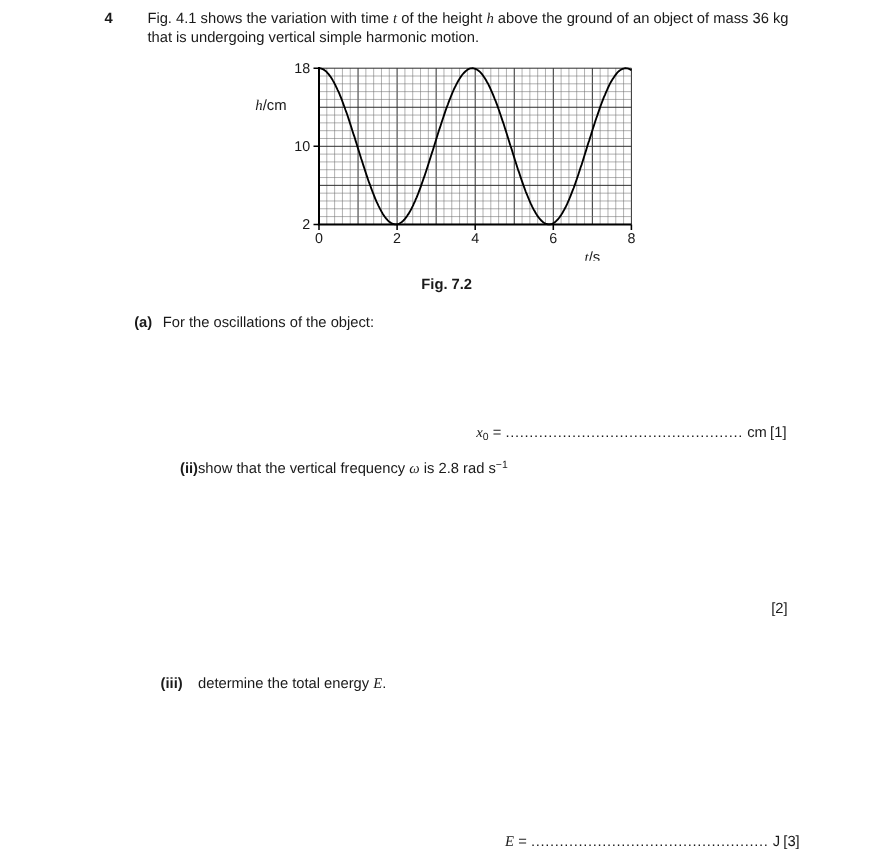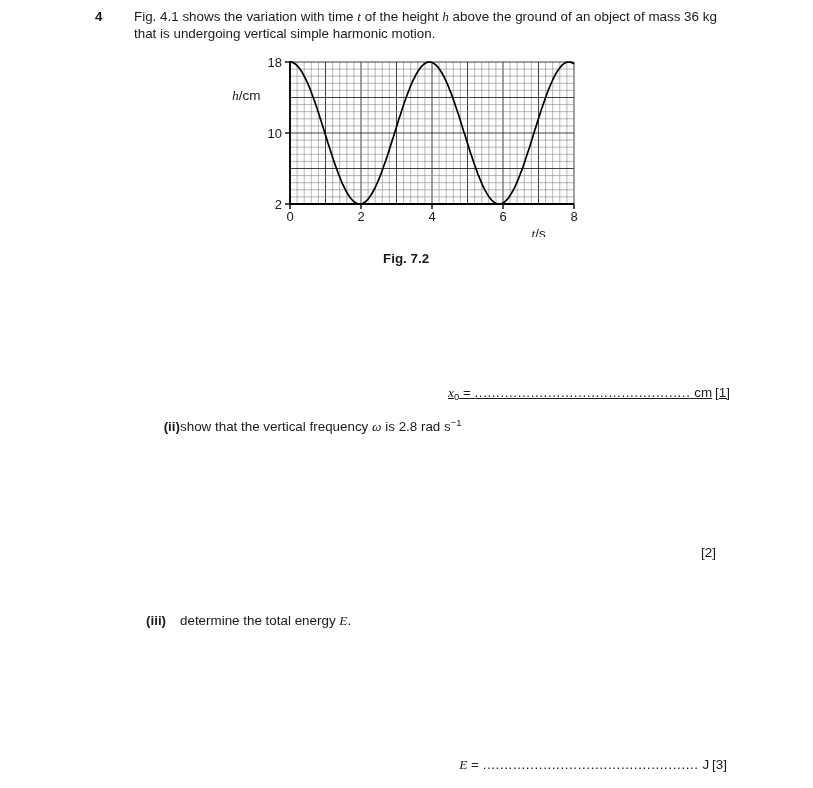--- a/index.html
+++ b/index.html
@@ -23,21 +23,21 @@
   .part-label{font-weight:bold;display:inline-block;}
   .part-a{left:122px;top:285px;}
   .part-a .part-label{width:26px;}
   .item-i{left:152px;top:316px;}
   .item-i .part-label{width:28px;}
   .item-ii{left:149px;top:417px;}
   .item-ii .part-label{width:31px;text-align:right;}
   .item-iii{left:146px;top:613px;}
   .item-iii .part-label{width:34px;}
   .answer{white-space:nowrap;}
-  .answer-i{top:385px;right:83px;text-decoration:underline;}
+  .answer-i{top:385px;right:98px;}
   .answer-e{top:757px;right:86px;}
   .dots{letter-spacing:0.6px;}
   .marks{margin-left:3px;}
   .marks-only{top:545px;right:97px;}
   svg text{font-family:"Liberation Sans", sans-serif;fill:#1a1a1a;}
 </style>
 </head>
 <body>
 
 <div class="page">
@@ -132,20 +132,23 @@
         <line x1="90" y1="9" x2="90" y2="152" stroke="#000000" stroke-width="1.8"></line>
         <line x1="89" y1="152" x2="374" y2="152" stroke="#000000" stroke-width="1.8"></line>
         <path d="M90.0 10.0 L90.7 10.0 L91.4 10.1 L92.1 10.3 L92.8 10.6 L93.5 10.9 L94.3 11.3 L95.0 11.8 L95.7 12.3 L96.4 12.9 L97.1 13.6 L97.8 14.4 L98.5 15.2 L99.2 16.1 L99.9 17.0 L100.7 18.0 L101.4 19.1 L102.1 20.2 L102.8 21.5 L103.5 22.7 L104.2 24.1 L104.9 25.4 L105.6 26.9 L106.3 28.4 L107.0 29.9 L107.8 31.5 L108.5 33.2 L109.2 34.9 L109.9 36.6 L110.6 38.4 L111.3 40.3 L112.0 42.2 L112.7 44.1 L113.4 46.0 L114.1 48.0 L114.9 50.1 L115.6 52.1 L116.3 54.2 L117.0 56.3 L117.7 58.5 L118.4 60.6 L119.1 62.8 L119.8 65.0 L120.5 67.3 L121.2 69.5 L122.0 71.7 L122.7 74.0 L123.4 76.3 L124.1 78.5 L124.8 80.8 L125.5 83.1 L126.2 85.3 L126.9 87.6 L127.6 89.9 L128.3 92.1 L129.1 94.4 L129.8 96.6 L130.5 98.8 L131.2 101.0 L131.9 103.1 L132.6 105.3 L133.3 107.4 L134.0 109.5 L134.7 111.6 L135.4 113.6 L136.2 115.6 L136.9 117.6 L137.6 119.5 L138.3 121.4 L139.0 123.2 L139.7 125.0 L140.4 126.8 L141.1 128.5 L141.8 130.2 L142.5 131.8 L143.3 133.4 L144.0 134.9 L144.7 136.3 L145.4 137.7 L146.1 139.0 L146.8 140.3 L147.5 141.5 L148.2 142.7 L148.9 143.8 L149.6 144.8 L150.4 145.8 L151.1 146.7 L151.8 147.5 L152.5 148.3 L153.2 149.0 L153.9 149.6 L154.6 150.1 L155.3 150.6 L156.0 151.0 L156.7 151.4 L157.5 151.6 L158.2 151.8 L158.9 151.9 L159.6 152.0 L160.3 152.0 L161.0 151.9 L161.7 151.7 L162.4 151.5 L163.1 151.2 L163.8 150.8 L164.6 150.3 L165.3 149.8 L166.0 149.2 L166.7 148.5 L167.4 147.8 L168.1 147.0 L168.8 146.1 L169.5 145.2 L170.2 144.2 L170.9 143.1 L171.7 142.0 L172.4 140.8 L173.1 139.5 L173.8 138.2 L174.5 136.8 L175.2 135.4 L175.9 133.9 L176.6 132.3 L177.3 130.8 L178.0 129.1 L178.8 127.4 L179.5 125.7 L180.2 123.9 L180.9 122.0 L181.6 120.2 L182.3 118.3 L183.0 116.3 L183.7 114.3 L184.4 112.3 L185.1 110.2 L185.9 108.2 L186.6 106.0 L187.3 103.9 L188.0 101.7 L188.7 99.6 L189.4 97.4 L190.1 95.1 L190.8 92.9 L191.5 90.7 L192.2 88.4 L193.0 86.1 L193.7 83.9 L194.4 81.6 L195.1 79.3 L195.8 77.1 L196.5 74.8 L197.2 72.5 L197.9 70.3 L198.6 68.0 L199.3 65.8 L200.1 63.6 L200.8 61.4 L201.5 59.2 L202.2 57.1 L202.9 55.0 L203.6 52.9 L204.3 50.8 L205.0 48.7 L205.7 46.7 L206.4 44.8 L207.2 42.8 L207.9 40.9 L208.6 39.1 L209.3 37.3 L210.0 35.5 L210.7 33.8 L211.4 32.1 L212.1 30.5 L212.8 28.9 L213.5 27.4 L214.3 25.9 L215.0 24.5 L215.7 23.2 L216.4 21.9 L217.1 20.7 L217.8 19.5 L218.5 18.4 L219.2 17.4 L219.9 16.4 L220.6 15.5 L221.4 14.6 L222.1 13.9 L222.8 13.2 L223.5 12.5 L224.2 12.0 L224.9 11.5 L225.6 11.0 L226.3 10.7 L227.0 10.4 L227.7 10.2 L228.5 10.1 L229.2 10.0 L229.9 10.0 L230.6 10.1 L231.3 10.3 L232.0 10.5 L232.7 10.8 L233.4 11.2 L234.1 11.6 L234.8 12.1 L235.6 12.7 L236.3 13.4 L237.0 14.1 L237.7 14.9 L238.4 15.7 L239.1 16.7 L239.8 17.7 L240.5 18.7 L241.2 19.8 L241.9 21.0 L242.6 22.3 L243.4 23.6 L244.1 24.9 L244.8 26.4 L245.5 27.8 L246.2 29.4 L246.9 31.0 L247.6 32.6 L248.3 34.3 L249.0 36.0 L249.7 37.8 L250.5 39.6 L251.2 41.5 L251.9 43.4 L252.6 45.4 L253.3 47.3 L254.0 49.4 L254.7 51.4 L255.4 53.5 L256.1 55.6 L256.8 57.7 L257.6 59.9 L258.3 62.1 L259.0 64.3 L259.7 66.5 L260.4 68.7 L261.1 71.0 L261.8 73.2 L262.5 75.5 L263.2 77.7 L263.9 80.0 L264.7 82.3 L265.4 84.5 L266.1 86.8 L266.8 89.1 L267.5 91.3 L268.2 93.6 L268.9 95.8 L269.6 98.0 L270.3 100.2 L271.0 102.4 L271.8 104.5 L272.5 106.7 L273.2 108.8 L273.9 110.9 L274.6 112.9 L275.3 114.9 L276.0 116.9 L276.7 118.8 L277.4 120.7 L278.1 122.6 L278.9 124.4 L279.6 126.2 L280.3 127.9 L281.0 129.6 L281.7 131.2 L282.4 132.8 L283.1 134.3 L283.8 135.8 L284.5 137.2 L285.2 138.6 L286.0 139.9 L286.7 141.1 L287.4 142.3 L288.1 143.4 L288.8 144.5 L289.5 145.5 L290.2 146.4 L290.9 147.2 L291.6 148.0 L292.3 148.7 L293.1 149.4 L293.8 150.0 L294.5 150.5 L295.2 150.9 L295.9 151.3 L296.6 151.5 L297.3 151.8 L298.0 151.9 L298.7 152.0 L299.4 152.0 L300.2 151.9 L300.9 151.8 L301.6 151.6 L302.3 151.3 L303.0 150.9 L303.7 150.5 L304.4 150.0 L305.1 149.4 L305.8 148.8 L306.5 148.0 L307.3 147.3 L308.0 146.4 L308.7 145.5 L309.4 144.5 L310.1 143.5 L310.8 142.4 L311.5 141.2 L312.2 139.9 L312.9 138.7 L313.6 137.3 L314.4 135.9 L315.1 134.4 L315.8 132.9 L316.5 131.3 L317.2 129.7 L317.9 128.0 L318.6 126.3 L319.3 124.5 L320.0 122.7 L320.7 120.8 L321.5 118.9 L322.2 117.0 L322.9 115.0 L323.6 113.0 L324.3 111.0 L325.0 108.9 L325.7 106.8 L326.4 104.6 L327.1 102.5 L327.8 100.3 L328.6 98.1 L329.3 95.9 L330.0 93.7 L330.7 91.4 L331.4 89.2 L332.1 86.9 L332.8 84.7 L333.5 82.4 L334.2 80.1 L334.9 77.8 L335.7 75.6 L336.4 73.3 L337.1 71.1 L337.8 68.8 L338.5 66.6 L339.2 64.4 L339.9 62.2 L340.6 60.0 L341.3 57.8 L342.0 55.7 L342.8 53.6 L343.5 51.5 L344.2 49.5 L344.9 47.4 L345.6 45.4 L346.3 43.5 L347.0 41.6 L347.7 39.7 L348.4 37.9 L349.1 36.1 L349.9 34.4 L350.6 32.7 L351.3 31.0 L352.0 29.5 L352.7 27.9 L353.4 26.4 L354.1 25.0 L354.8 23.6 L355.5 22.3 L356.2 21.1 L357.0 19.9 L357.7 18.8 L358.4 17.7 L359.1 16.7 L359.8 15.8 L360.5 14.9 L361.2 14.1 L361.9 13.4 L362.6 12.7 L363.3 12.1 L364.1 11.6 L364.8 11.2 L365.5 10.8 L366.2 10.5 L366.9 10.3 L367.6 10.1 L368.3 10.0 L369.0 10.0 L369.7 10.1 L370.4 10.2 L371.2 10.4 L371.9 10.7 L372.6 11.0 L373.3 11.4 L374.0 11.9 " fill="none" stroke="#000000" stroke-width="1.7" stroke-linejoin="round"></path>
         <text x="32" y="48" font-size="13.5"><tspan font-style="italic" font-family="Liberation Serif, serif">h</tspan><tspan>/cm</tspan></text>
         <text x="331.4" y="186" font-size="13.5"><tspan font-style="italic" font-family="Liberation Serif, serif">t</tspan><tspan>/s</tspan></text>
       </svg>
   </div>
 
   <div class="abs fig-caption">Fig. 7.2</div>
 
+  <div class="abs part-a">
+    <span class="part-label">(a)</span><span>For the oscillations of the object:</span>
+  </div>
 
 
   <div class="abs answer answer-i">
     <span class="var">x</span><sub>0</sub>
     <span>=</span>
     <span class="dots">..................................................</span>
     <span>cm</span><span class="marks">[1]</span>
   </div>
 
   <div class="abs item-ii">

